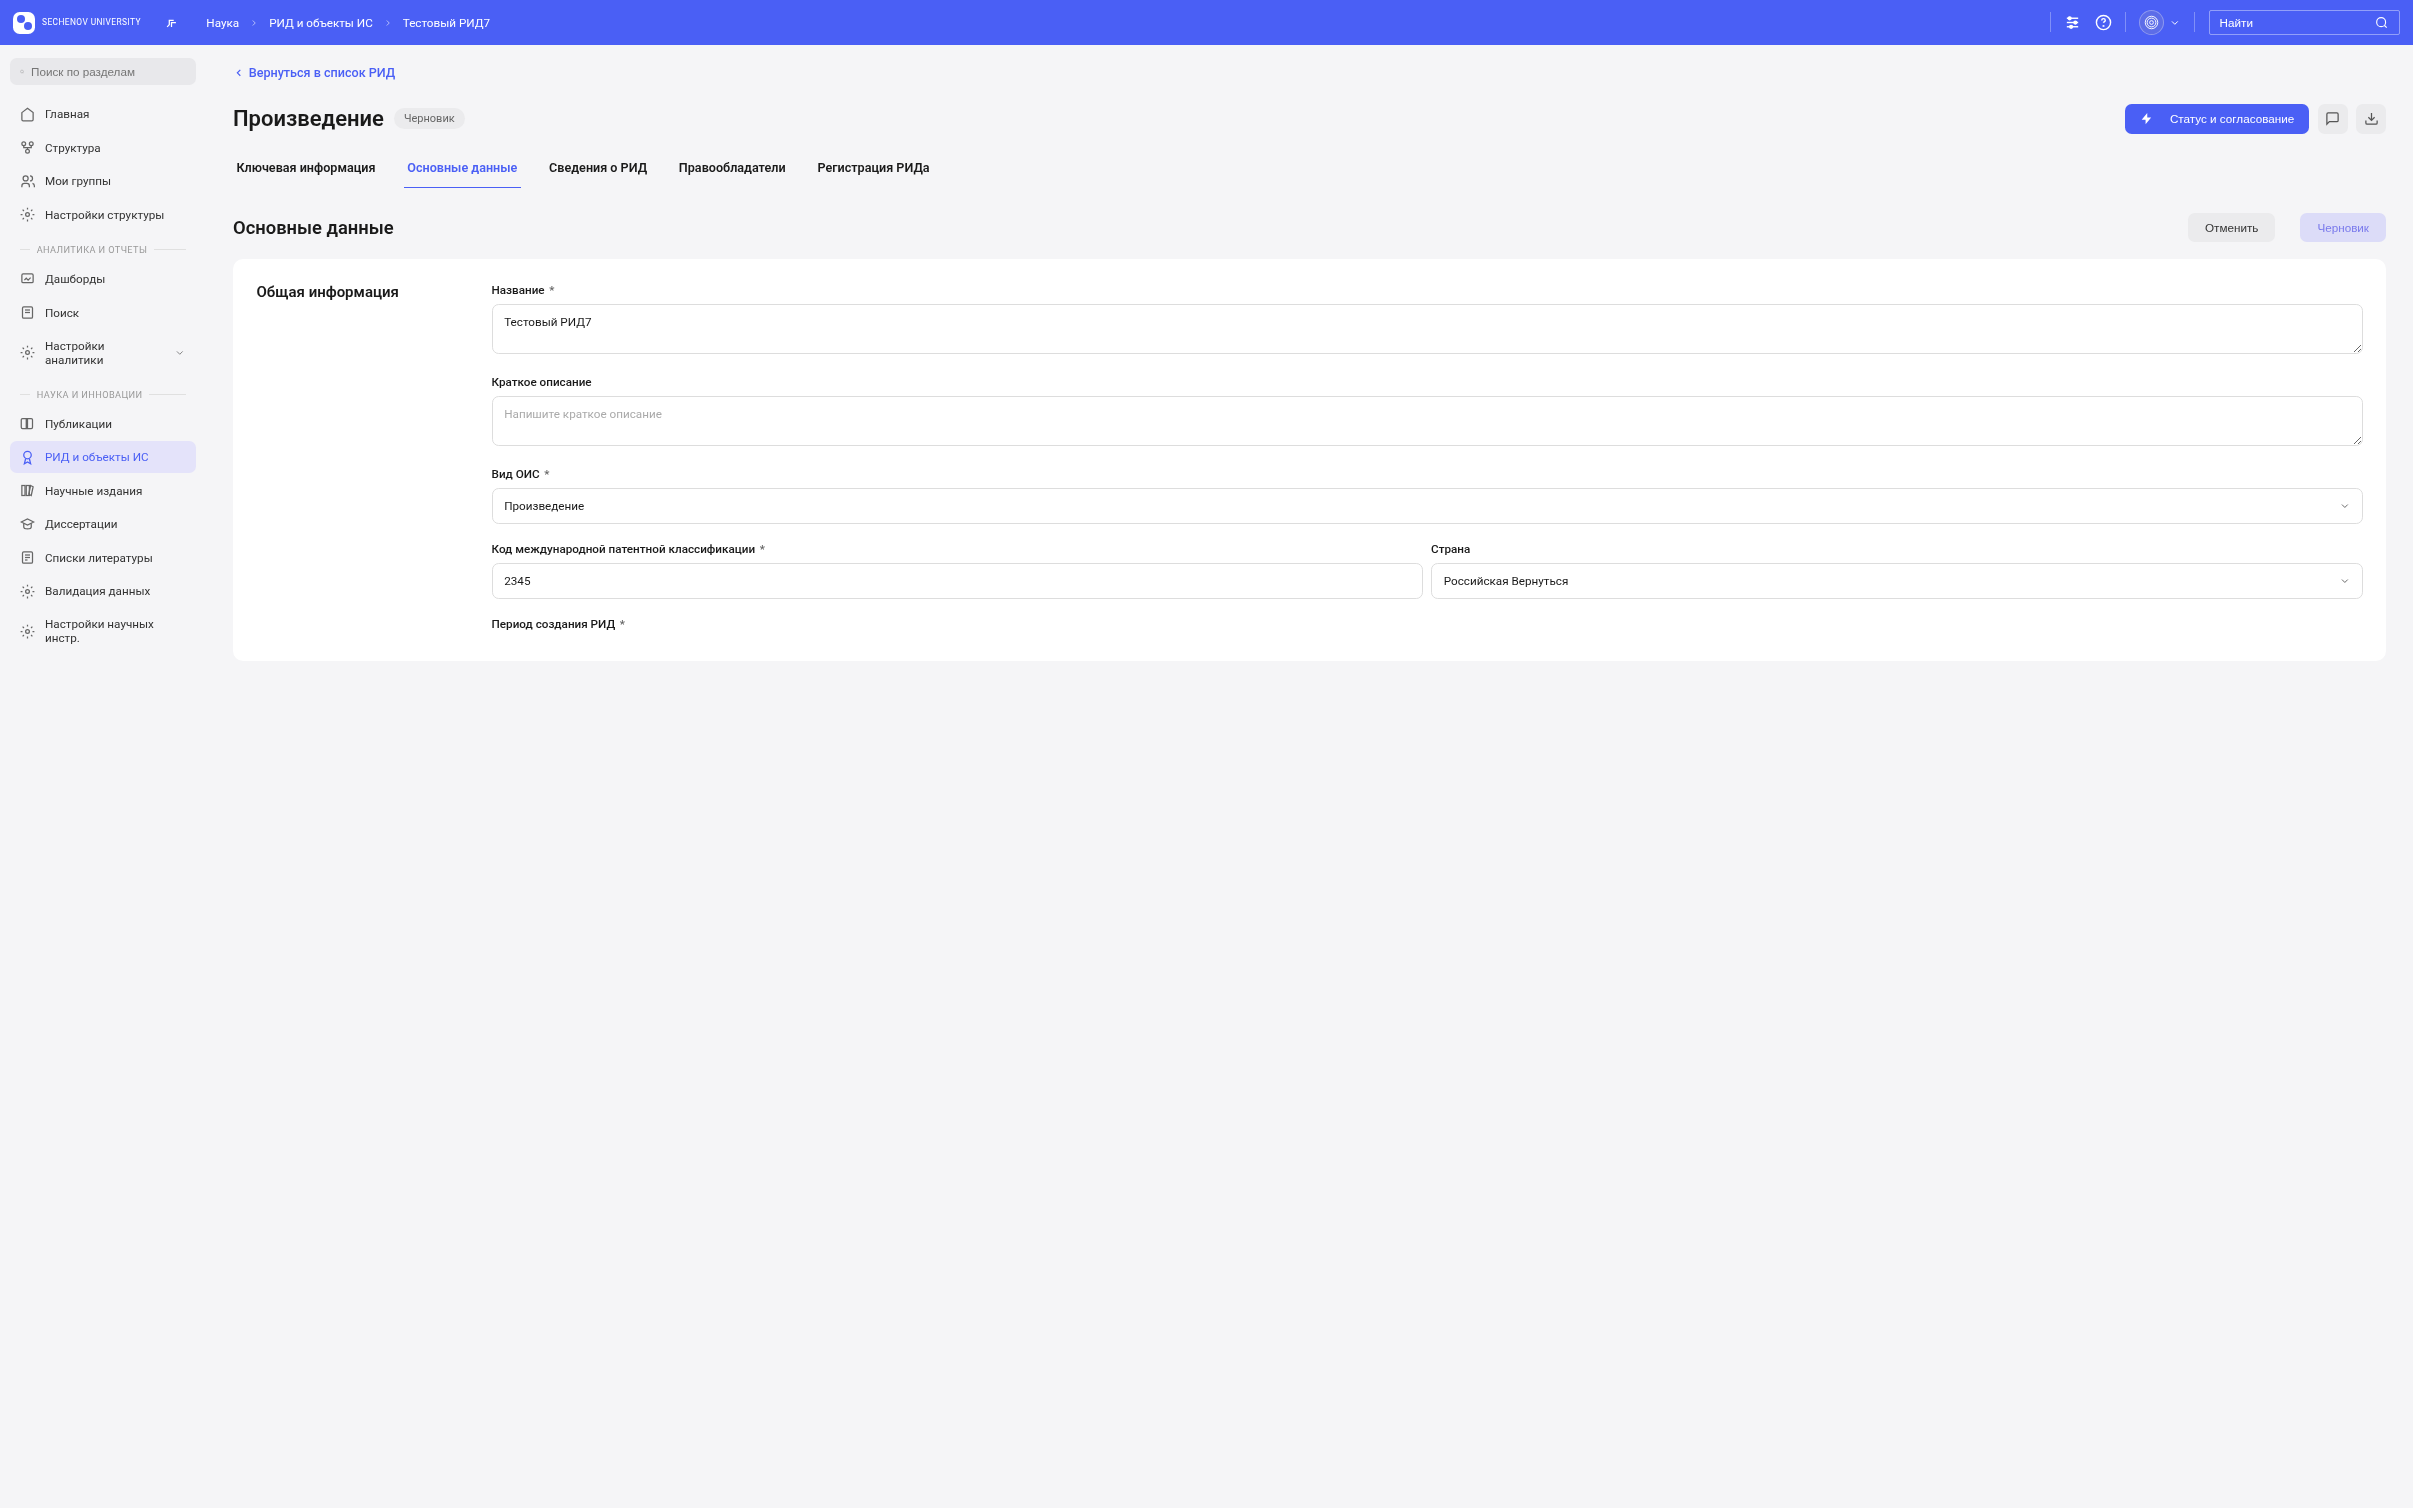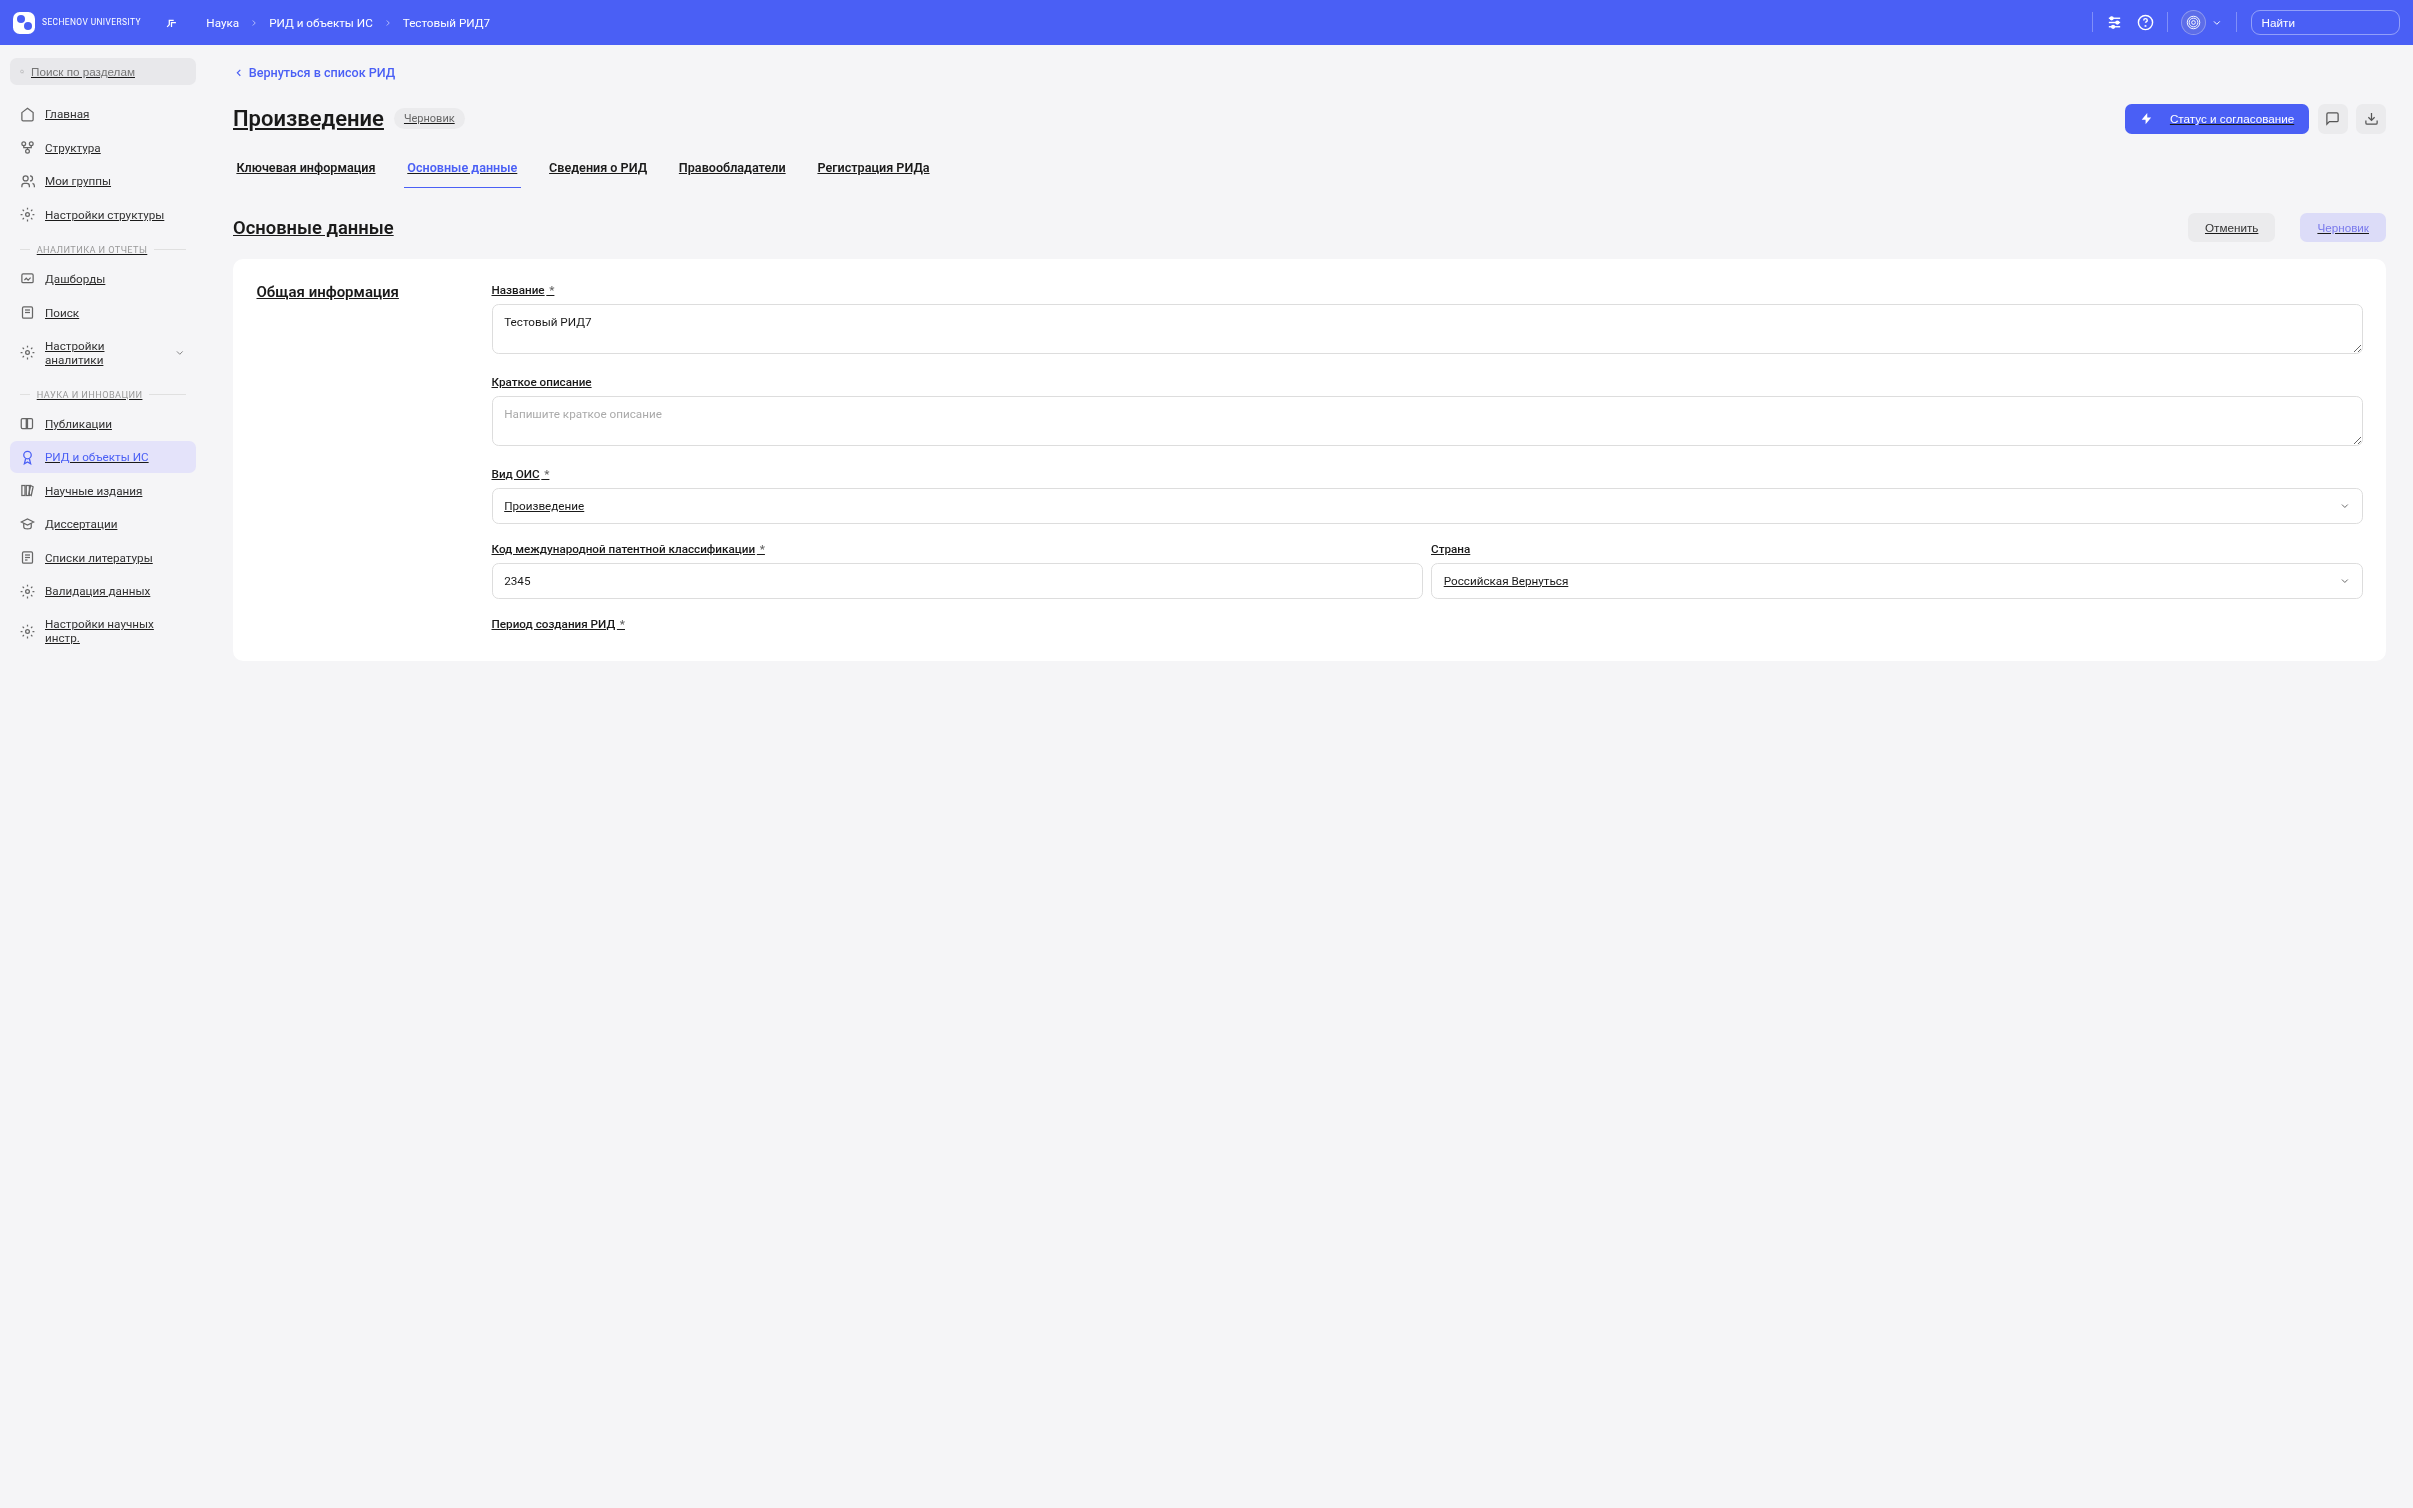--- a/index.html
+++ b/index.html
@@ -93,37 +93,37 @@
       display: flex;
       align-items: center;
       justify-content: center;
       border: 0.8px solid rgba(255,255,255,0.3);
     }
     .search-global {
       display: flex;
       align-items: center;
       background: transparent;
       border: 0.8px solid rgba(255,255,255,0.4);
-      border-radius: 9px;
+      border-radius: 2px;
       padding: 5px 10px;
-      width: 149px;
+      width: 191px;
       color: #fff;
     }
     .search-global input {
       background: transparent;
       border: none;
       outline: none;
       color: #fff;
       flex: 1;
       font-size: 11.7px;
     }
     .search-global input::placeholder { color: #fff; }
     
     
-    .layout { display: flex; text-decoration: underline; }
+    .layout { display: flex; }
     
     
     .sidebar {
       width: 206px;
       padding: 13.4px 10px;
       background: #f5f5f7;
       flex-shrink: 0;
     }
     .sidebar-search {
       display: flex;

